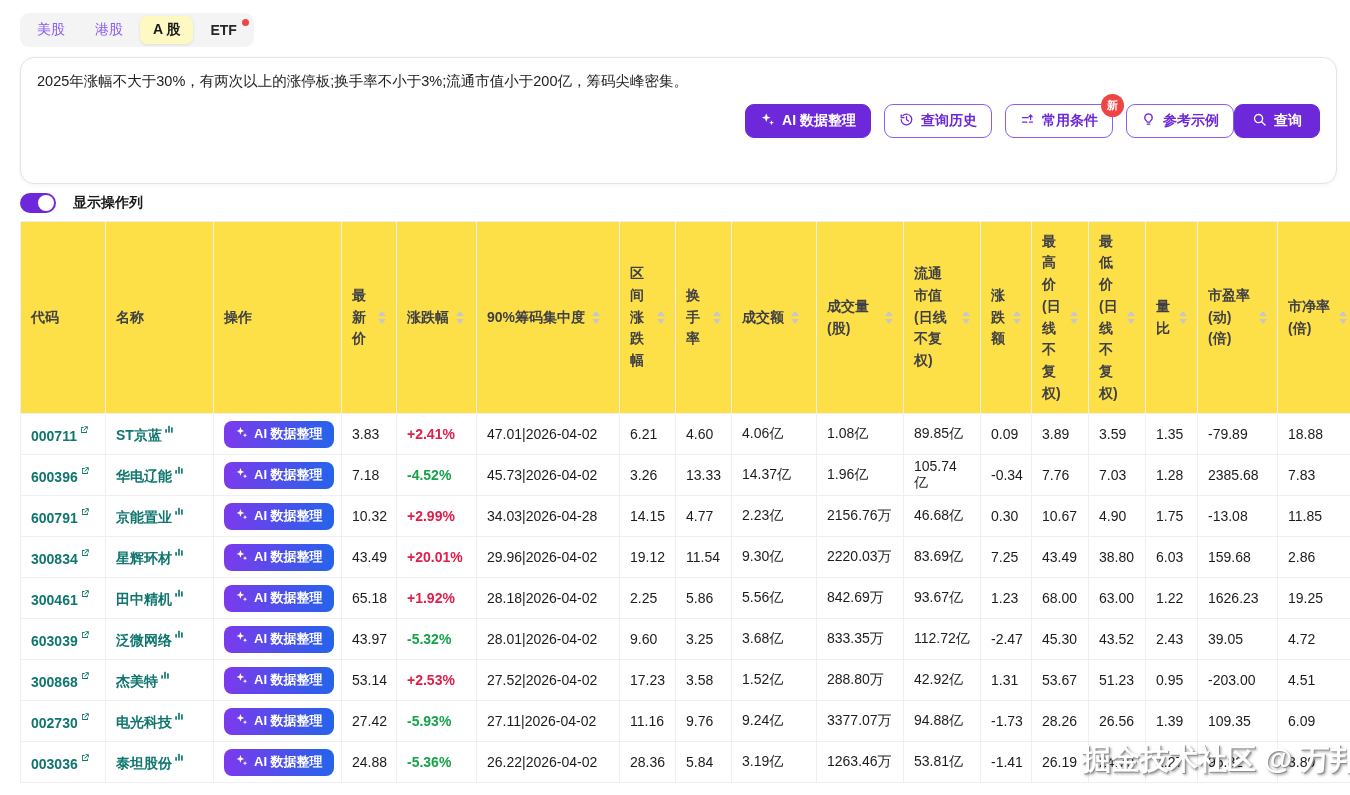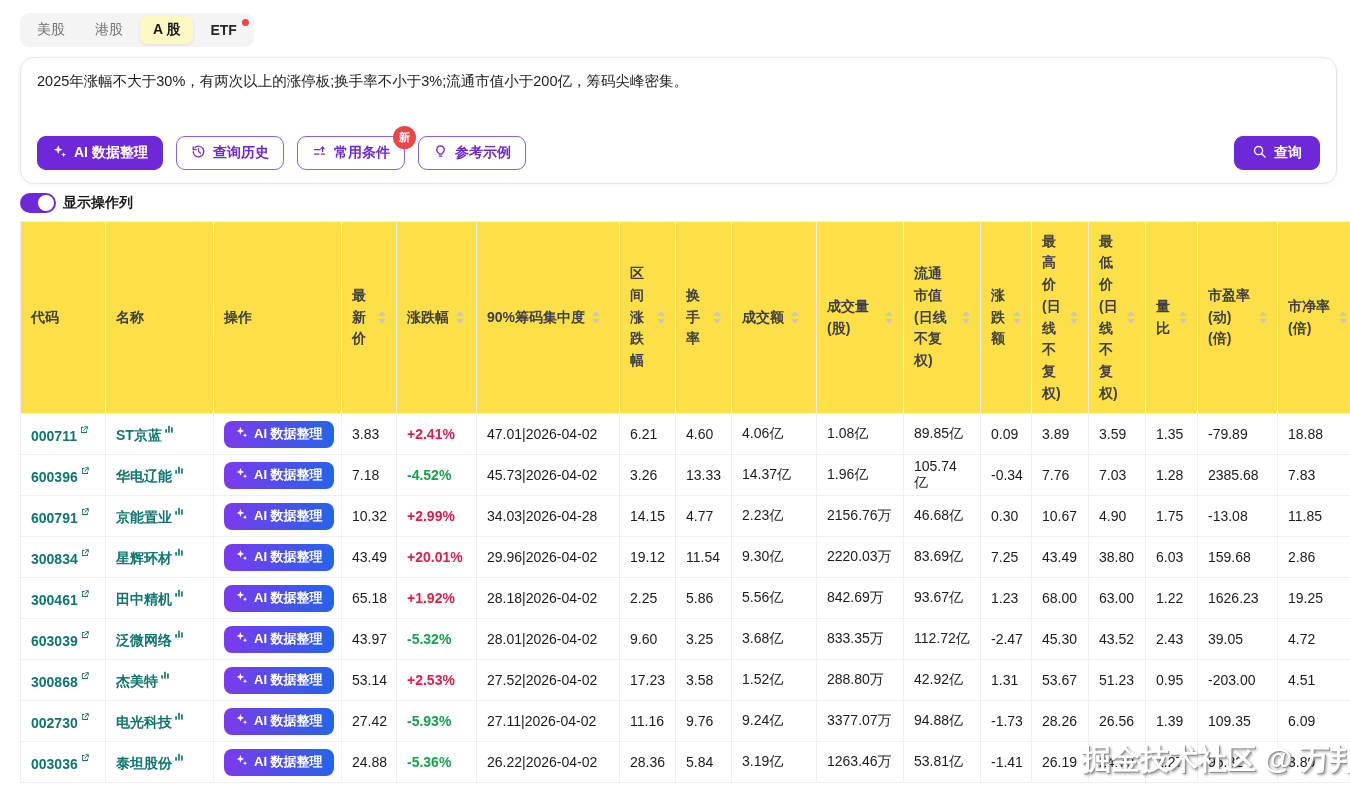--- a/index.html
+++ b/index.html
@@ -4,43 +4,43 @@
 <style>
   * { margin:0; padding:0; box-sizing:border-box; }
   html,body { width:1350px; height:795px; overflow:hidden; background:#fff;
     font-family:"Liberation Sans","DejaVu Sans",sans-serif; color:#18181b; }
   .page { position:relative; width:1350px; height:795px; overflow:hidden; }
 
   
   .tabbar { display:inline-flex; align-items:center; gap:4px; margin:13px 0 0 20px;
     background:#f4f4f5; border-radius:9px; padding:3px 4px; }
   .tab { font-size:14px; padding:5px 13px; border-radius:7px; cursor:pointer; position:relative; }
-  .tab.muted { color:#737373; }
+  .tab.muted { color:#8b5cf6; }
   .tab.active { background:#fef9c3; color:#18181b; font-weight:700; box-shadow:0 1px 3px rgba(0,0,0,.1); }
   .tab.normal { color:#27272a; font-weight:700; }
   .tab .dot { position:absolute; top:2px; right:1px; width:7px; height:7px; border-radius:50%; background:#ef4444; }
 
   
   .query-card { margin:10px 13px 0 20px; height:127px; border:1px solid #e4e4e7;
     border-radius:14px; background:#fff; box-shadow:0 1px 4px rgba(0,0,0,.05);
-    padding:13px 16px 13px 16px; display:flex; flex-direction:column; justify-content:space-between; }
+    padding:13px 16px 13px 16px; display:flex; flex-direction:row; justify-content:space-between; }
   .query-text { font-size:14.5px; color:#1c1c21; line-height:1.45; outline:none; }
   .query-actions { display:flex; align-items:center; justify-content:space-between; }
   .qa-left { display:flex; align-items:center; gap:13px; }
   .btn { display:inline-flex; align-items:center; gap:7px; height:34px; padding:0 14px;
     border-radius:9px; font-size:14px; cursor:pointer; position:relative; white-space:nowrap; }
   .btn svg { flex:0 0 auto; }
   .btn-primary { background:#6d28d9; color:#fff; border:1px solid #6d28d9; font-weight:600; }
   .btn-outline { background:#fff; color:#6d28d9; border:1px solid #8b5cf6; font-weight:600; }
   .badge { position:absolute; top:-11px; right:-12px; width:23px; height:23px; border-radius:50%;
     background:#ef4444; color:#fff; font-size:11px; display:flex; align-items:center; justify-content:center; }
 
   
   .notice { margin:13px 0 0 22px; font-size:13.5px; color:#52525b; }
-  .toggle-row { display:flex; align-items:center; gap:7px; margin:9px 0 0 20px; }
+  .toggle-row { display:flex; align-items:center; gap:17px; margin:9px 0 0 20px; }
   .switch { width:36px; height:20px; border-radius:10px; background:#6d28d9; position:relative; cursor:pointer; }
   .switch .knob { position:absolute; top:2px; right:2px; width:16px; height:16px; border-radius:50%; background:#fff; }
   .toggle-label { font-size:14px; font-weight:700; color:#18181b; }
 
   
   .table-wrap { margin:8px 0 0 20px; width:1330px; overflow:hidden; }
   table { border-collapse:collapse; table-layout:fixed; width:1337px; }
   th, td { border:1px solid #efeff1; padding:0 10px; text-align:left; font-size:14px; overflow:hidden; }
   thead th { background:#fde047; height:192px; vertical-align:middle; color:#3f3f46;
     font-weight:700; line-height:1.55; }

